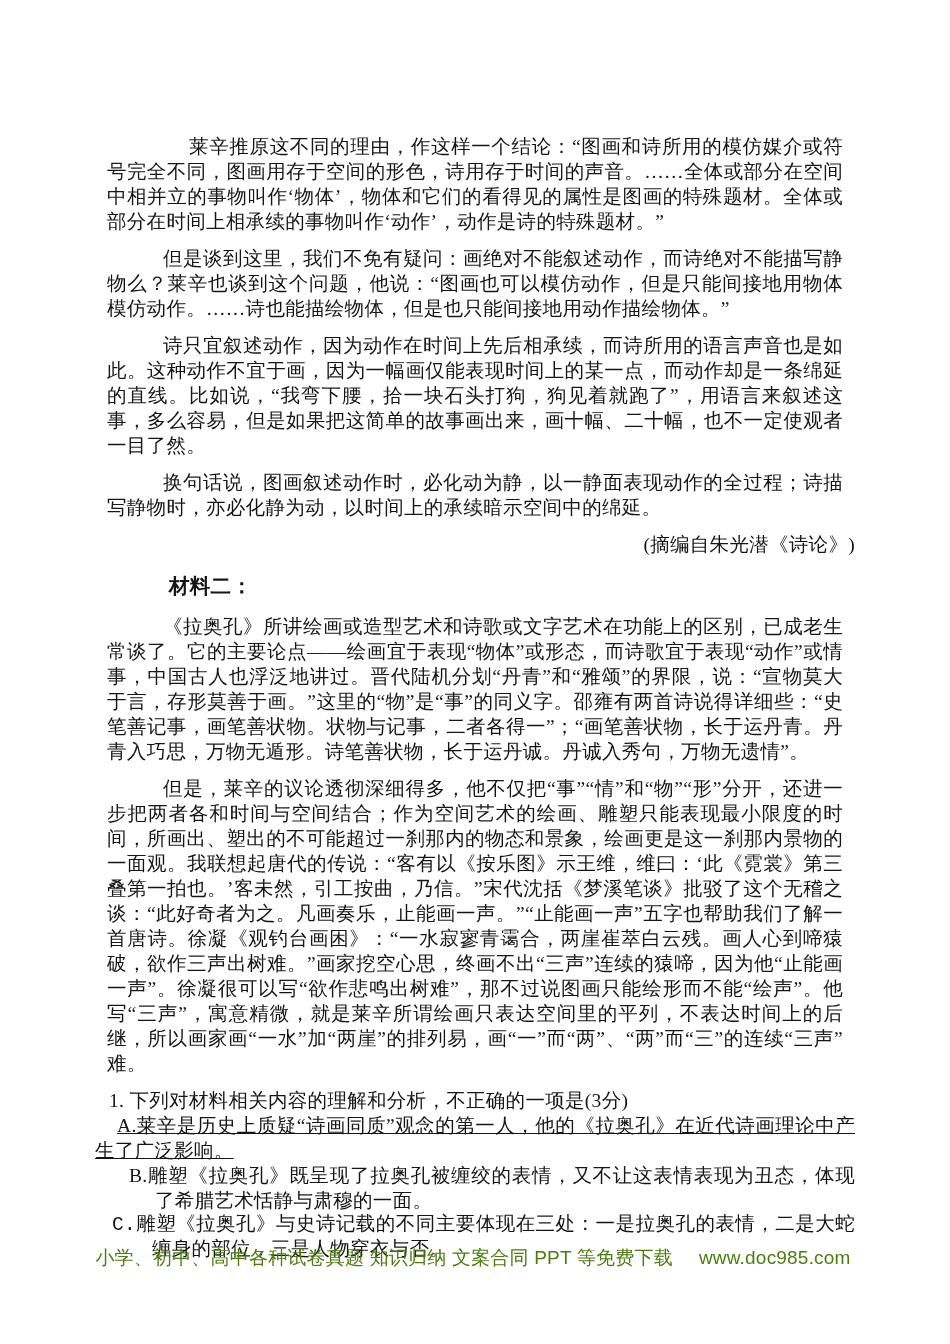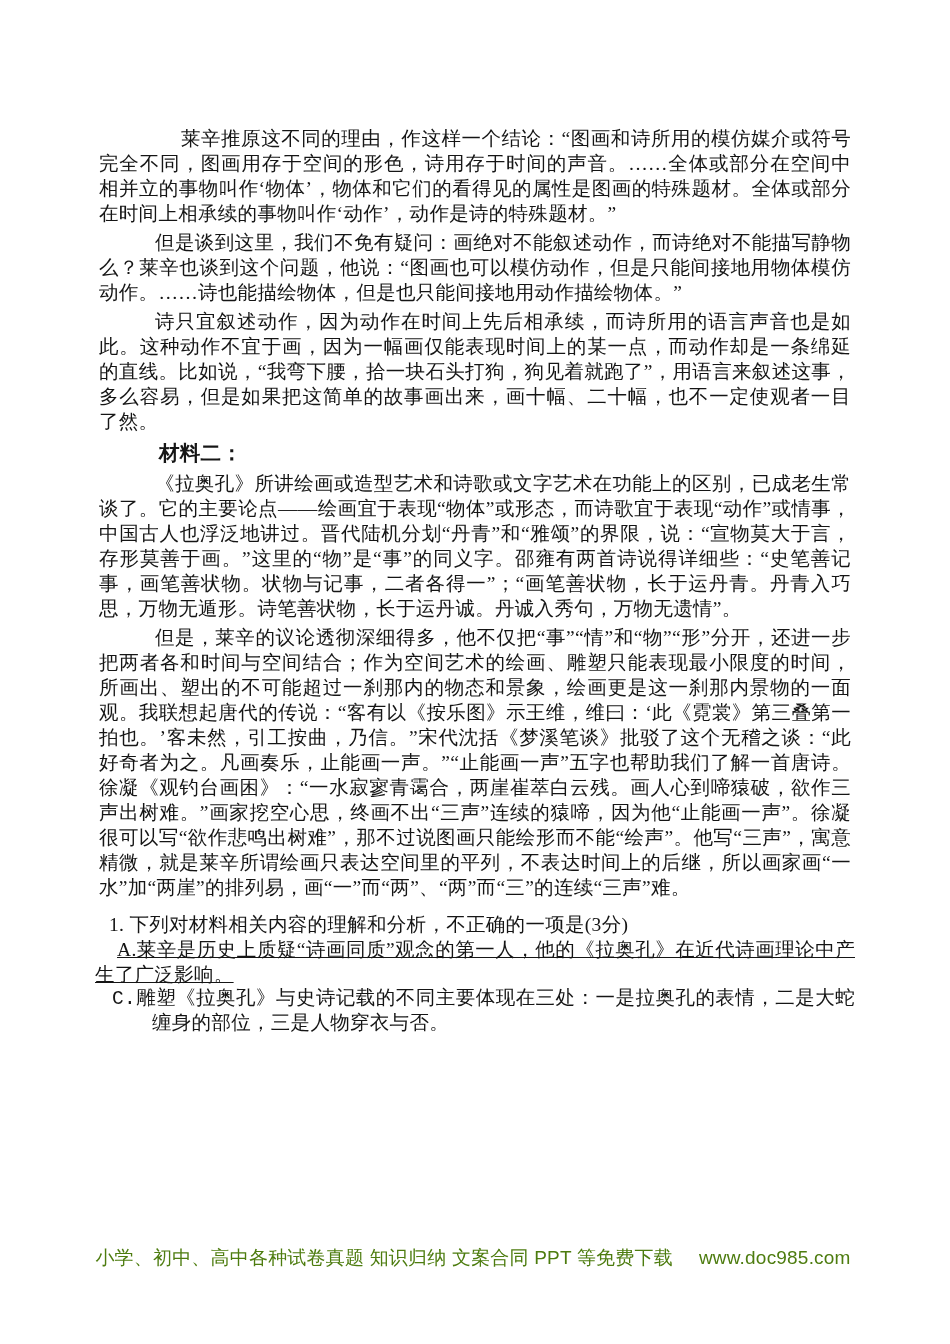--- a/index.html
+++ b/index.html
@@ -26,32 +26,32 @@
     left: 95px;
     top: 122px;
     width: 760px;
     font-size: 19.5px;
     line-height: 25px;
     text-align: justify;
     text-justify: inter-ideograph;
     letter-spacing: 0.3px;
   }
   .para {
-    margin: 4px;
+    margin: 12px;
     font-family: "Liberation Serif", "DejaVu Serif", serif;
   }
   .indent-wide { text-indent: 82px; }
   .indent { text-indent: 56px; }
   .no-indent { text-indent: 0; }
   .credit {
     margin: 0;
     text-align: right;
   }
   .material-heading {
-    margin: 6px;
+    margin: 16px;
     text-indent: 58px;
     font-family: "Liberation Sans", "DejaVu Sans", sans-serif;
     font-weight: 700;
     font-size: 20.5px;
     line-height: 25px;
     text-align: left;
   }
   .question-block {
     margin-top: 12px;
   }
@@ -80,28 +80,31 @@
 </head>
 <body>
 
 <div class="page">
 
   <div class="doc">
 
     <p class="para indent-wide">莱辛推原这不同的理由，作这样一个结论：“图画和诗所用的模仿媒介或符号完全不同，图画用存于空间的形色，诗用存于时间的声音。……全体或部分在空间中相并立的事物叫作‘物体’，物体和它们的看得见的属性是图画的特殊题材。全体或部分在时间上相承续的事物叫作‘动作’，动作是诗的特殊题材。”</p>
     <p class="para indent">但是谈到这里，我们不免有疑问：画绝对不能叙述动作，而诗绝对不能描写静物么？莱辛也谈到这个问题，他说：“图画也可以模仿动作，但是只能间接地用物体模仿动作。……诗也能描绘物体，但是也只能间接地用动作描绘物体。”</p>
     <p class="para indent">诗只宜叙述动作，因为动作在时间上先后相承续，而诗所用的语言声音也是如此。这种动作不宜于画，因为一幅画仅能表现时间上的某一点，而动作却是一条绵延的直线。比如说，“我弯下腰，拾一块石头打狗，狗见着就跑了”，用语言来叙述这事，多么容易，但是如果把这简单的故事画出来，画十幅、二十幅，也不一定使观者一目了然。</p>
+    <p class="para indent">换句话说，图画叙述动作时，必化动为静，以一静面表现动作的全过程；诗描写静物时，亦必化静为动，以时间上的承续暗示空间中的绵延。</p>
+    <p class="para credit">(摘编自朱光潜《诗论》)</p>
 
     <p class="material-heading">材料二：</p>
     <p class="para indent">《拉奥孔》所讲绘画或造型艺术和诗歌或文字艺术在功能上的区别，已成老生常谈了。它的主要论点——绘画宜于表现“物体”或形态，而诗歌宜于表现“动作”或情事，中国古人也浮泛地讲过。晋代陆机分划“丹青”和“雅颂”的界限，说：“宣物莫大于言，存形莫善于画。”这里的“物”是“事”的同义字。邵雍有两首诗说得详细些：“史笔善记事，画笔善状物。状物与记事，二者各得一”；“画笔善状物，长于运丹青。丹青入巧思，万物无遁形。诗笔善状物，长于运丹诚。丹诚入秀句，万物无遗情”。</p>
     <p class="para indent">但是，莱辛的议论透彻深细得多，他不仅把“事”“情”和“物”“形”分开，还进一步把两者各和时间与空间结合；作为空间艺术的绘画、雕塑只能表现最小限度的时间，所画出、塑出的不可能超过一刹那内的物态和景象，绘画更是这一刹那内景物的一面观。我联想起唐代的传说：“客有以《按乐图》示王维，维曰：‘此《霓裳》第三叠第一拍也。’客未然，引工按曲，乃信。”宋代沈括《梦溪笔谈》批驳了这个无稽之谈：“此好奇者为之。凡画奏乐，止能画一声。”“止能画一声”五字也帮助我们了解一首唐诗。徐凝《观钓台画困》：“一水寂寥青霭合，两崖崔萃白云残。画人心到啼猿破，欲作三声出树难。”画家挖空心思，终画不出“三声”连续的猿啼，因为他“止能画一声”。徐凝很可以写“欲作悲鸣出树难”，那不过说图画只能绘形而不能“绘声”。他写“三声”，寓意精微，就是莱辛所谓绘画只表达空间里的平列，不表达时间上的后继，所以画家画“一水”加“两崖”的排列易，画“一”而“两”、“两”而“三”的连续“三声”难。</p>
 
     <div class="question-block">
       <p class="para question-stem">1. 下列对材料相关内容的理解和分析，不正确的一项是(3分)</p>
       <p class="para option option-a">A.莱辛是历史上质疑“诗画同质”观念的第一人，他的《拉奥孔》在近代诗画理论中产生了广泛影响。</p>
+      <p class="para option option-b">B.雕塑《拉奥孔》既呈现了拉奥孔被缠绞的表情，又不让这表情表现为丑态，体现了希腊艺术恬静与肃穆的一面。</p>
       <p class="para option option-c">C.雕塑《拉奥孔》与史诗记载的不同主要体现在三处：一是拉奥孔的表情，二是大蛇缠身的部位，三是人物穿衣与否。</p>
     </div>
 
   </div>
 
   <div class="page-footer">
     <span>小学、初中、高中各种试卷真题 知识归纳 文案合同 PPT 等免费下载</span><span class="footer-url">www.doc985.com</span>
   </div>
 
 </div>

